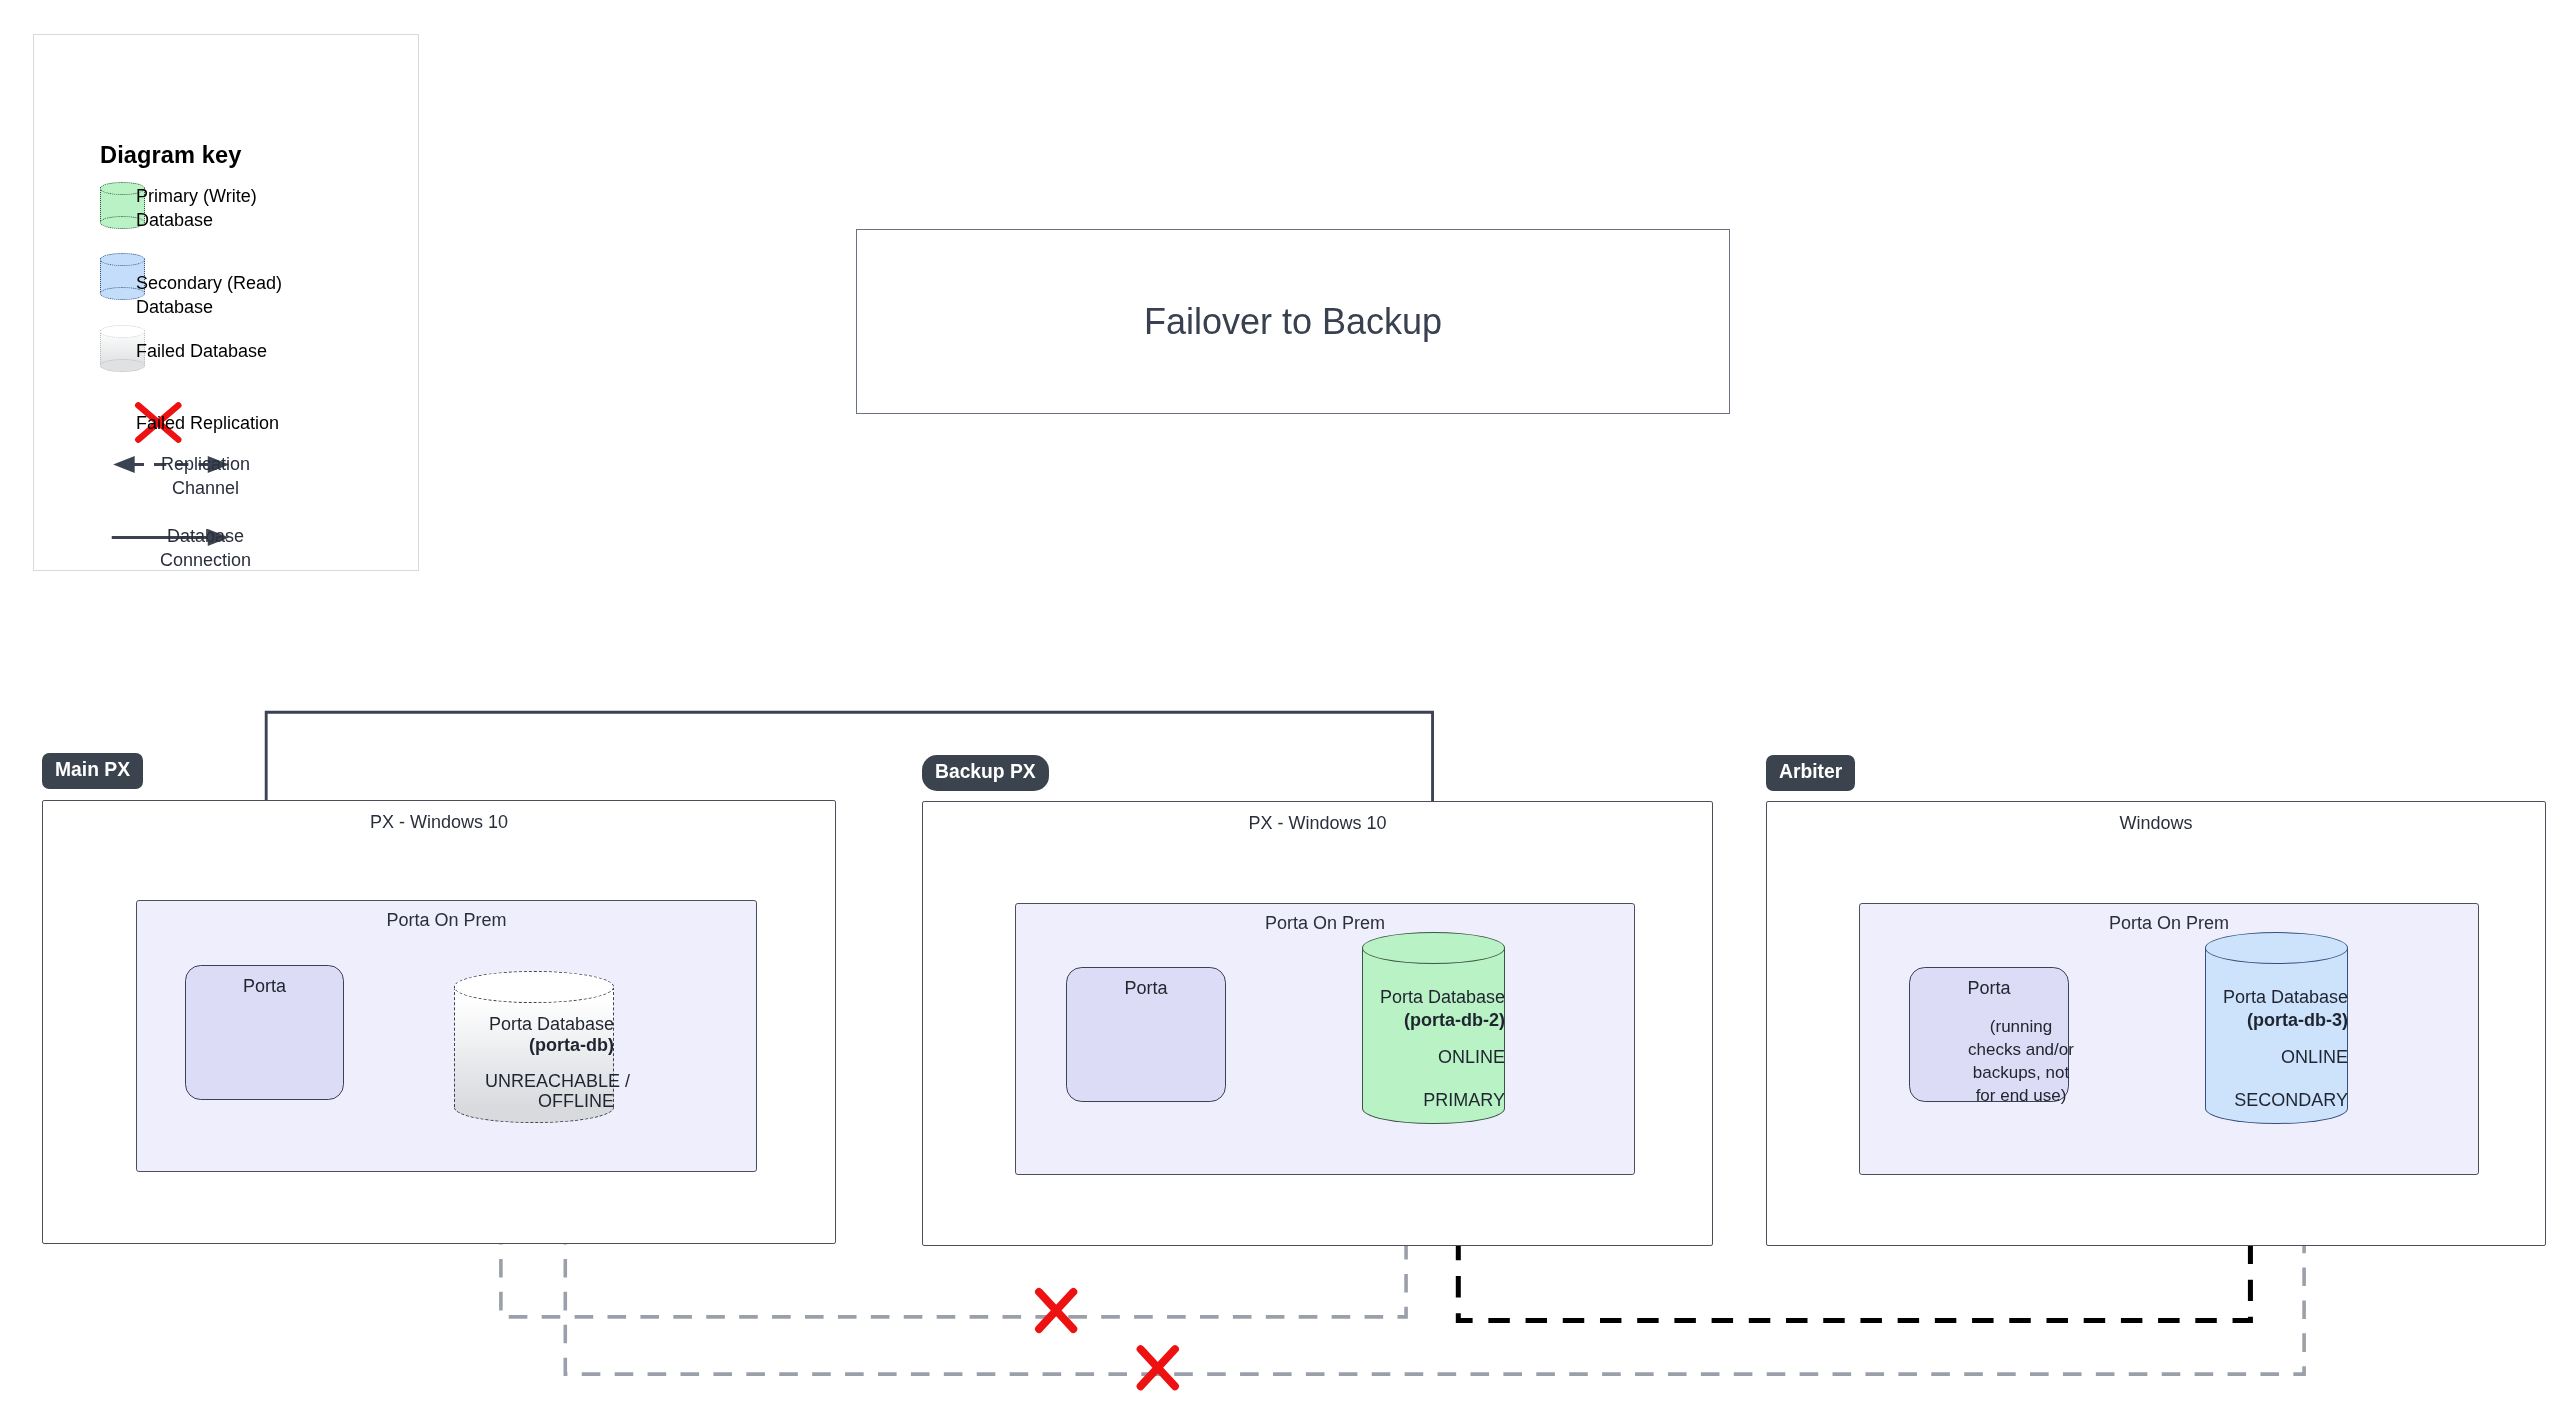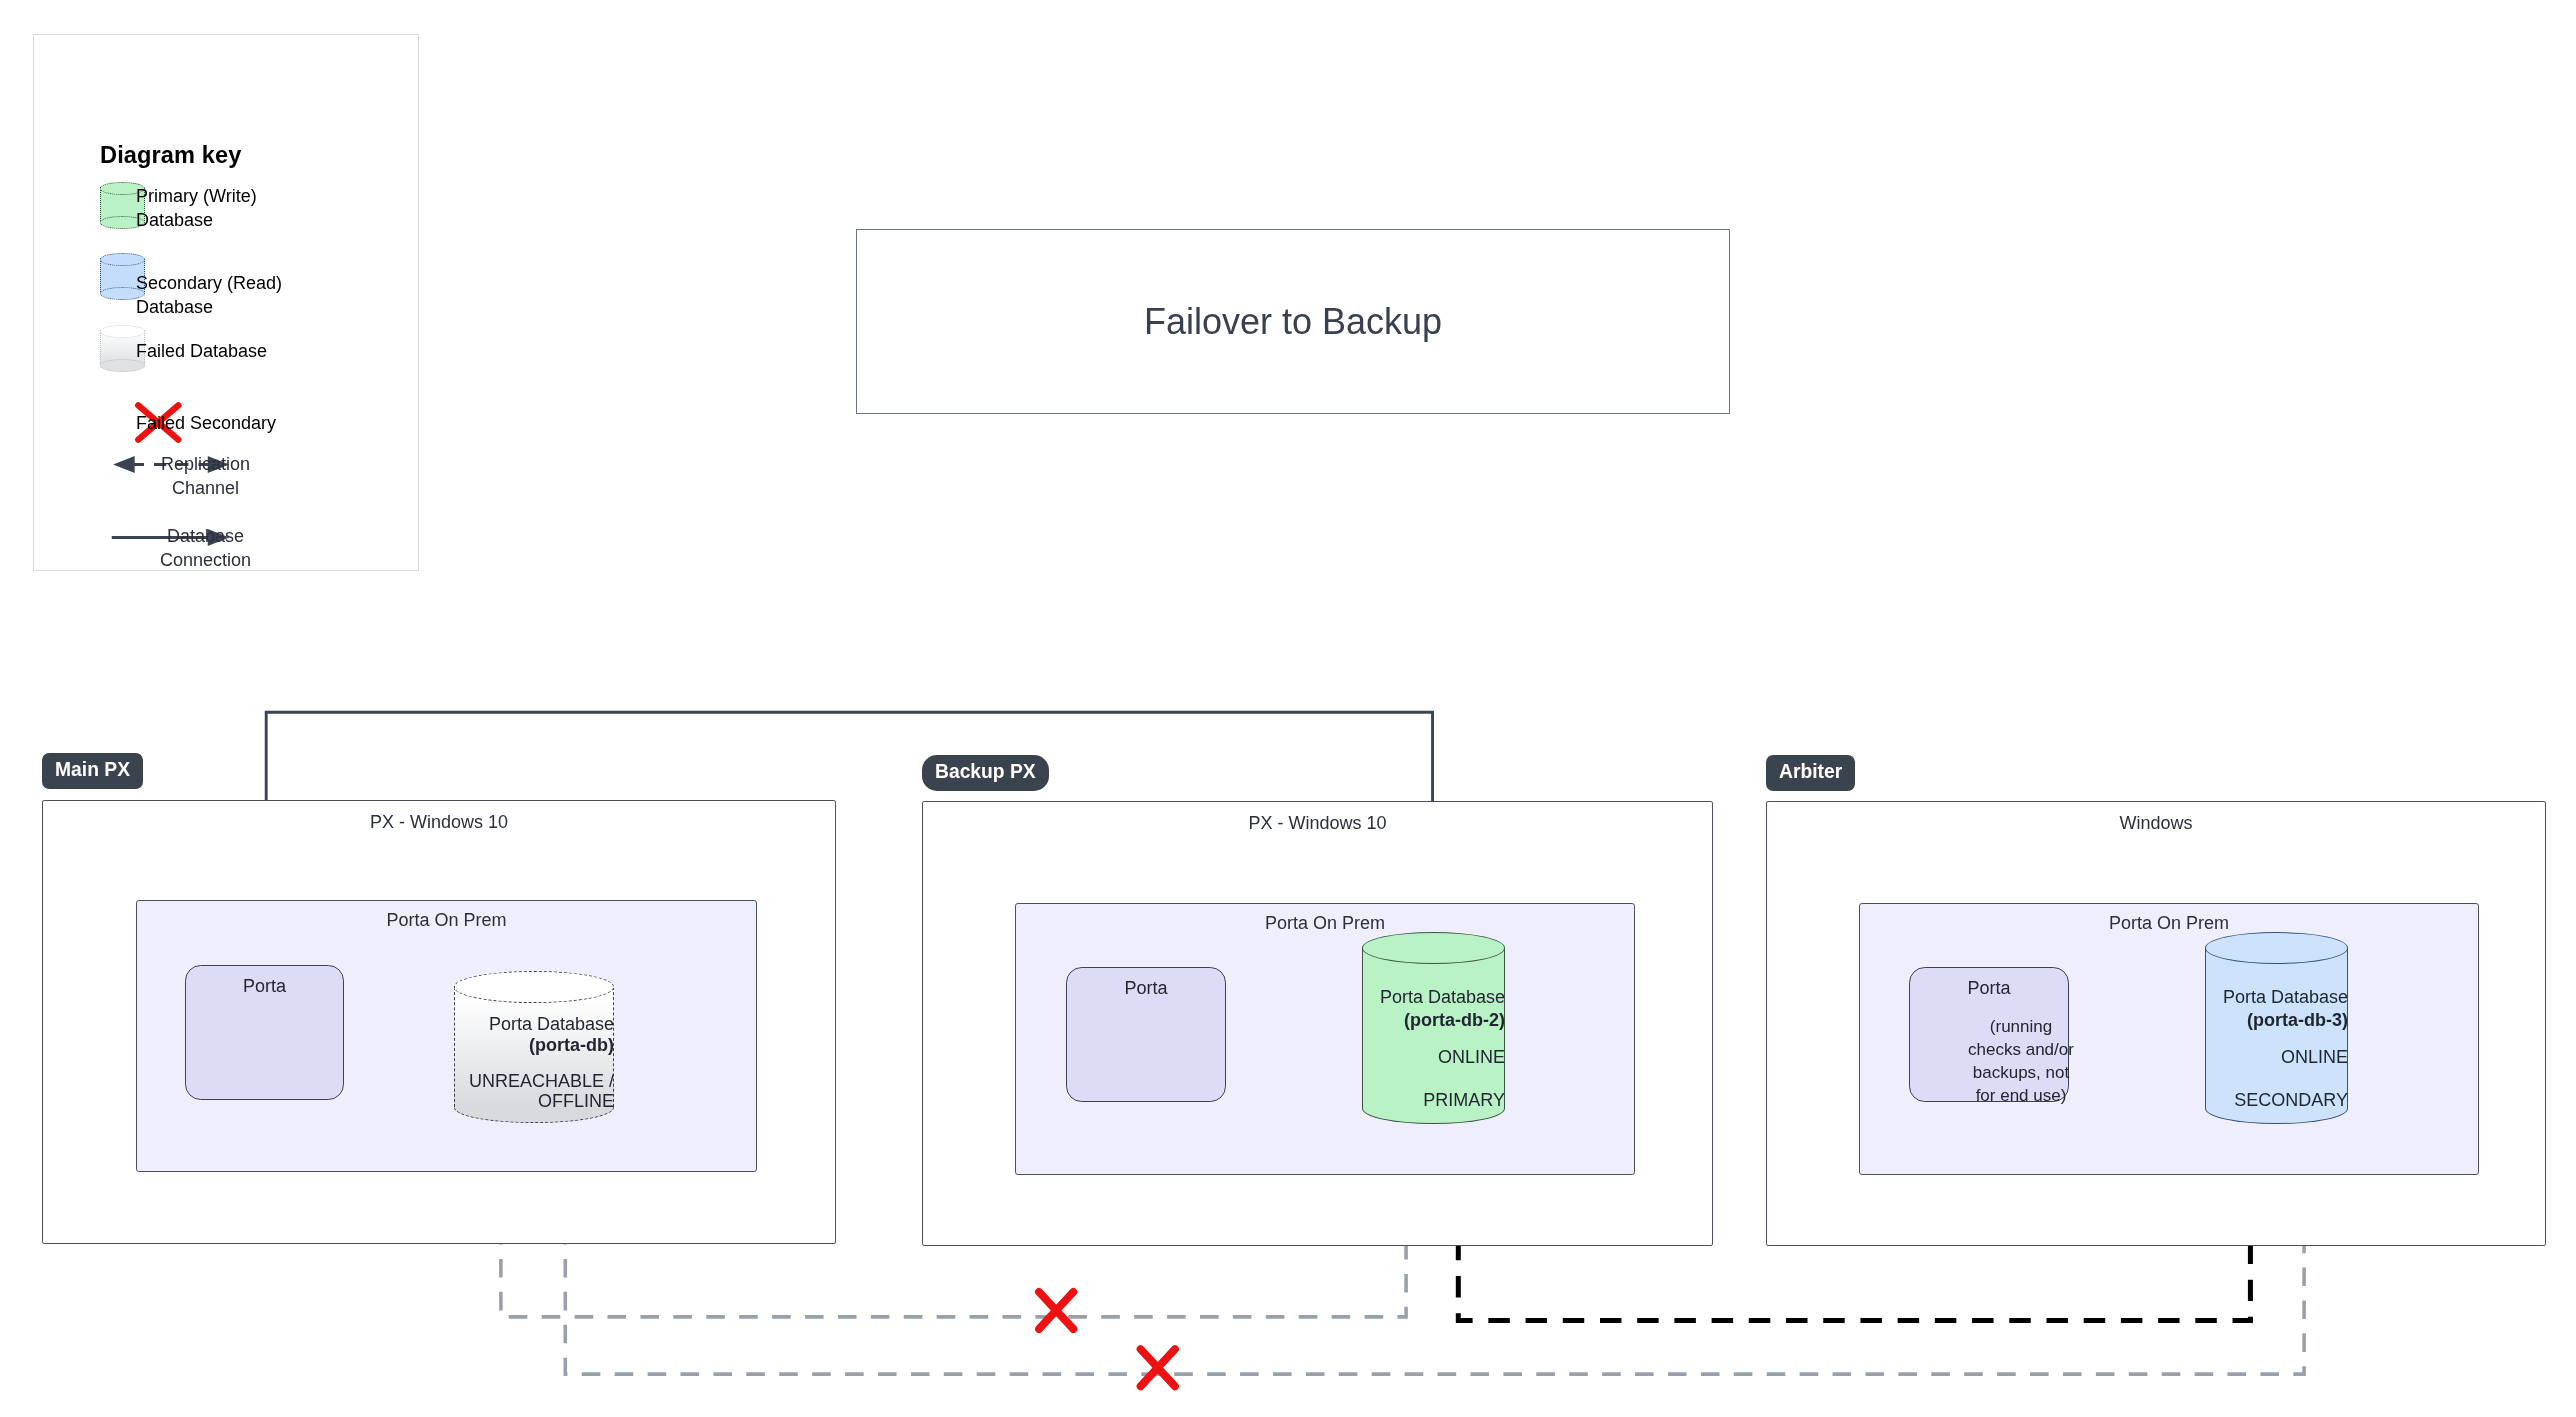--- a/index.html
+++ b/index.html
@@ -198,21 +198,21 @@
       <div>Failed Database</div>
     </div>
 
     <div class="legend-swatch" style="left:100px;top:366px;width:50px;height:43px;">
       <svg width="50" height="43" viewBox="0 0 70 60">
         <path d="M6 6 L62 54" stroke="#ee1111" stroke-width="9" stroke-linecap="round"></path>
         <path d="M62 6 L6 54" stroke="#ee1111" stroke-width="9" stroke-linecap="round"></path>
       </svg>
     </div>
     <div class="legend-label" style="top:376px;">
-      <div>Failed Secondary</div>
+      <div>Failed Replication</div>
     </div>
 
     <div class="legend-swatch" style="left:72px;top:415px;width:129px;height:29px;">
       <svg width="129" height="29" viewBox="0 0 180 40">
         <path d="M36 20 L146 20" stroke="#3b4252" stroke-width="4" stroke-dasharray="17,14"></path>
         <path d="M10 20 L40 8 L40 32 Z" fill="#3b4252"></path>
         <path d="M172 20 L142 8 L142 32 Z" fill="#3b4252"></path>
       </svg>
     </div>
     <div class="legend-label ctr" style="top:417px;">
@@ -281,21 +281,21 @@
   <div class="porta-box" style="left:185px;top:965px;width:159px;height:135px;">
     <div class="porta-title">Porta</div>
   </div>
 
   <div class="dbcyl failed" style="left:454px;top:971px;width:160px;height:152px;">
     <div class="cap bottom"></div>
     <div class="side"></div>
     <div class="cap top"></div>
     <div class="txt" style="top:42px;">Porta Database</div>
     <div class="txt" style="top:63px;font-weight:bold;">(porta-db)</div>
-    <div class="txt" style="top:99px;">UNREACHABLE /</div>
+    <div class="txt" style="top:99px;padding-left:16px;">UNREACHABLE /</div>
     <div class="txt" style="top:119px;">OFFLINE</div>
   </div>
 
   <div class="panel-badge" style="left:922px;top:755px;border-radius:15px;">Backup PX</div>
   <div class="abs panel" style="left:922px;top:801px;width:791px;height:445px;">
     <div class="panel-os">PX - Windows 10</div>
   </div>
 
   <div class="onprem" style="left:1015px;top:903px;width:620px;height:272px;">
     <div class="onprem-label">Porta On Prem</div>

